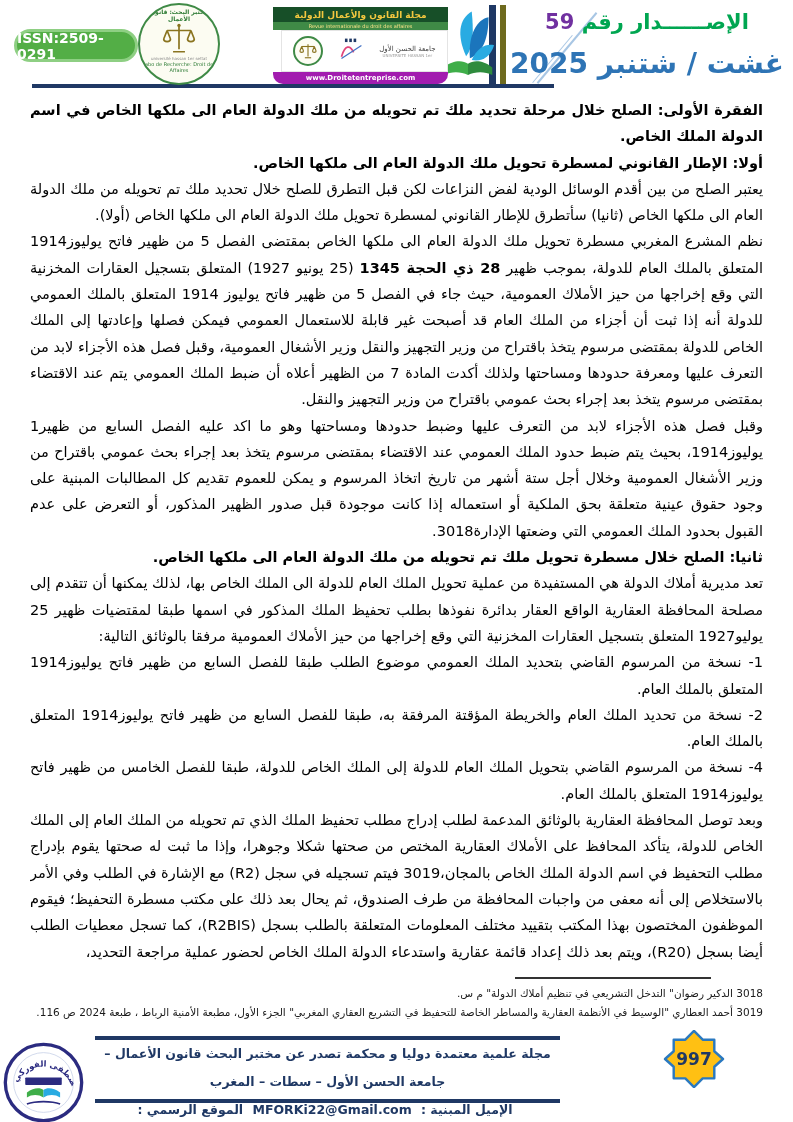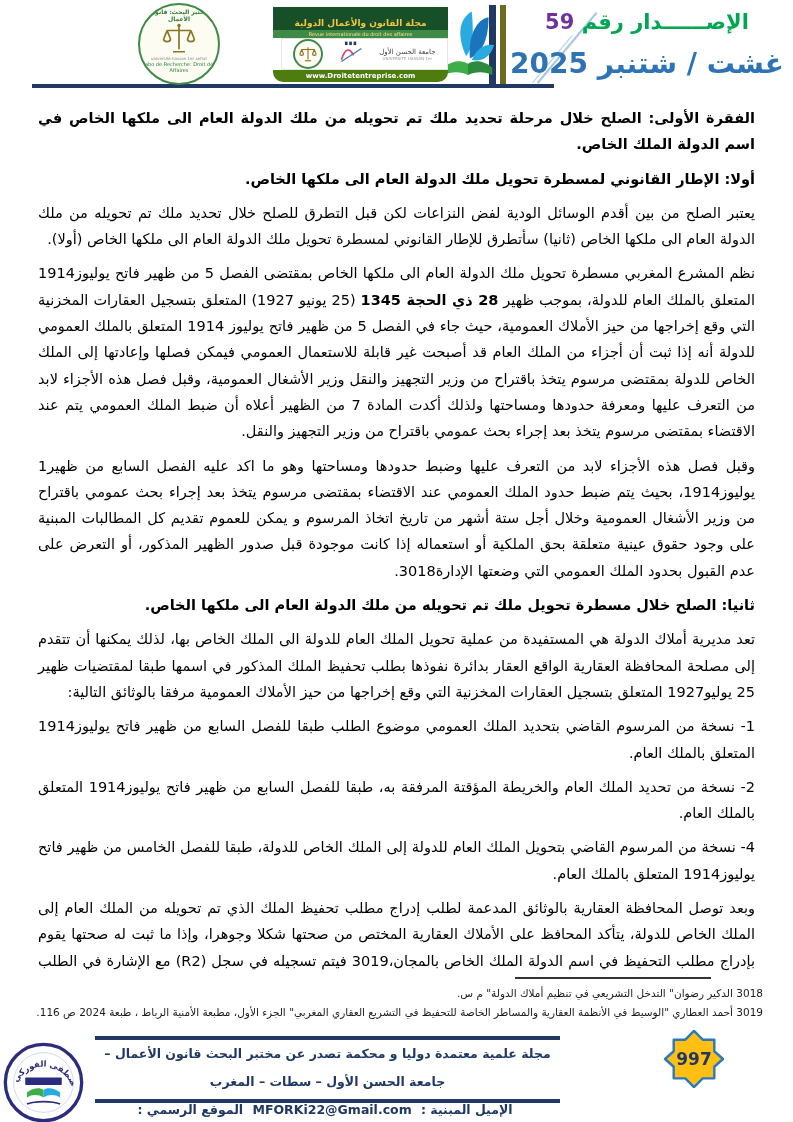--- a/index.html
+++ b/index.html
@@ -25,31 +25,31 @@
   .lab-ring-top { font-size:6px; color:#2c7a33; font-weight:bold; line-height:7px; }
   .lab-inner   { font-size:4px; color:#888; line-height:5px; }
   .lab-ring-bottom { font-size:5px; color:#2c7a33; line-height:6px; }
   .scales { width:34px; height:34px; display:block; margin:0 auto; }
   .scales-small { width:18px; height:18px; display:block; margin:0 auto; }
 
   .journal-logo {
     position:absolute; left:273px; top:7px; width:175px; height:79px; z-index:3;
   }
   .jl-title { background:#174f28; color:#f3c73f; font-size:9px; font-weight:bold;
-              text-align:center; padding:11px 0 2px; }
+              text-align:center; padding:3px 0 2px; }
   .jl-sub   { background:#3f8a46; color:#ffe58a; font-size:5px; text-align:center; padding:1px 0; }
   .jl-mid   { display:flex; align-items:center; justify-content:space-around;
-              height:32px; background:#fff; border:1px solid #e4e4e4; padding:0 4px;margin-left:8px; }
+              height:42px; background:#fff; border:1px solid #e4e4e4; padding:0 4px;margin-left:8px; }
   .jl-minicircle { width:30px; height:30px; border-radius:50%; border:2px solid #3f8a46;
                    background:#fdfdf4; display:flex; align-items:center; justify-content:center; }
   .chartglyph { width:26px; height:24px; }
   .jl-univ { text-align:center; }
   .jl-univ-ar { font-size:7px; color:#444; }
   .jl-univ-fr { font-size:4px; color:#999; }
-  .jl-web { background:#4d7c0f; color:#fff; font-size:7px; font-weight:bold;
+  .jl-web { background:#a21caf; color:#fff; font-size:7px; font-weight:bold;
             text-align:center; padding:2px 0; border-radius:0 0 10px 10px; }
 
   .bird-logo { position:absolute; left:440px; top:8px; width:56px; height:78px; z-index:2; }
 
   .sep-bar-1 { position:absolute; left:489px; top:5px; width:7px; height:81px; background:#1f3864; }
   .sep-bar-2 { position:absolute; left:500px; top:5px; width:6px; height:81px; background:#6e6a1e; }
 
   .issue-block { position:absolute; left:508px; top:10px; width:278px;
                  direction:rtl; text-align:center; z-index:3; }
   .issue-line1 { font-size:21px; font-weight:bold; color:#00a651; letter-spacing:0; }
@@ -60,21 +60,21 @@
   .diag-2 { left:552px; top:28px; width:1px; height:62px; transform:rotate(40deg); }
 
   .header-rule { position:absolute; left:32px; top:84px; width:522px; height:4px; background:#1f3864; }
 
   
   .article {
     position:absolute; left:30px; top:97px; width:733px; height:878px;
     direction:rtl; text-align:justify; font-size:14.5px; line-height:26.3px;
     overflow:hidden; color:#000;
   }
-  .article p { margin:8px; }
+  .article p { margin:0; }
   .article p.heading { font-weight:bold; }
 
   
   .footnotes { position:absolute; left:30px; top:977px; width:733px; direction:rtl;
                font-size:10.5px; line-height:19px; color:#1a1a1a; }
   .fn-sep { width:196px; height:2px; background:#333; margin:0 52px 5px 0; }
 
   
   .footer-rule-top    { position:absolute; left:95px; top:1036px; width:465px; height:4px; background:#1f3864; }
   .footer-rule-bottom { position:absolute; left:95px; top:1099px; width:465px; height:4px; background:#1f3864; }
@@ -89,20 +89,21 @@
                      color:#1f3864; font-weight:bold; font-size:17px; }
 
   .stamp { position:absolute; left:2px; top:1041px; width:83px; height:83px; }
 </style>
 </head>
 <body>
 
 <div class="page">
 
   
+  <div class="issn-pill">ISSN:2509-0291</div>
 
   <div class="lab-logo">
     <div class="lab-ring-top">مختبر البحث: قانون الأعمال</div>
     <span>
       <svg class="scales" viewBox="0 0 40 40">
         <g stroke="#8a7420" stroke-width="2" fill="none">
           <line x1="20" y1="5" x2="20" y2="32"></line>
           <line x1="6" y1="10" x2="34" y2="10"></line>
           <path d="M6,10 L2,20 M6,10 L10,20 M2,20 A4,3 0 0 0 10,20"></path>
           <path d="M34,10 L30,20 M34,10 L38,20 M30,20 A4,3 0 0 0 38,20"></path>

